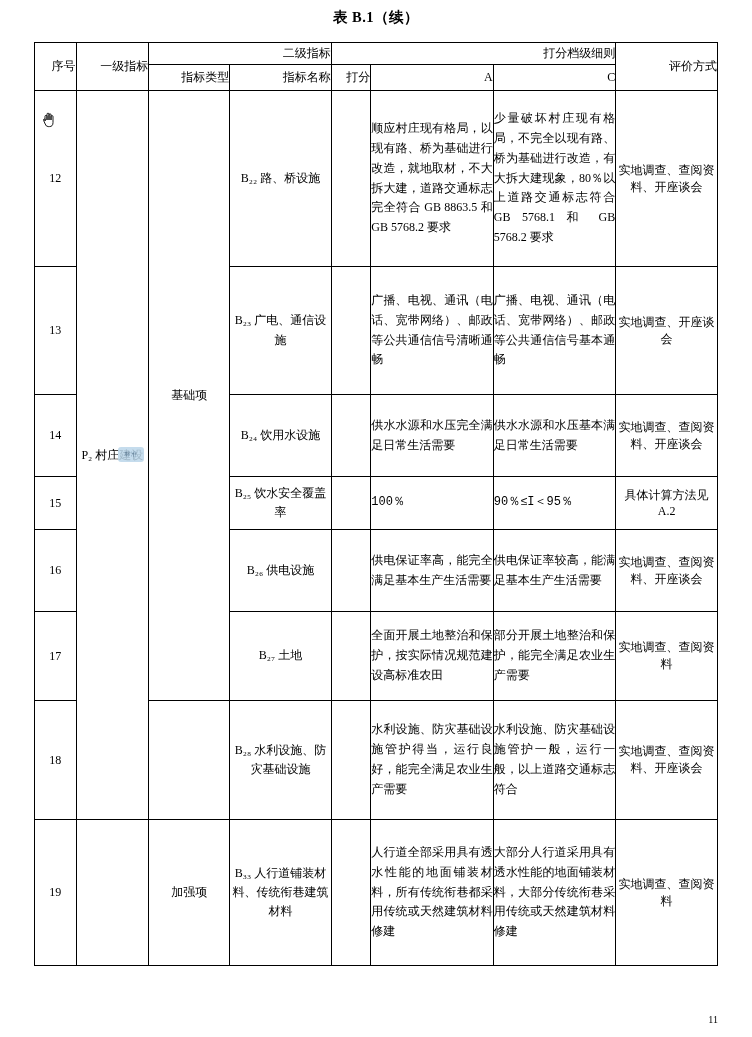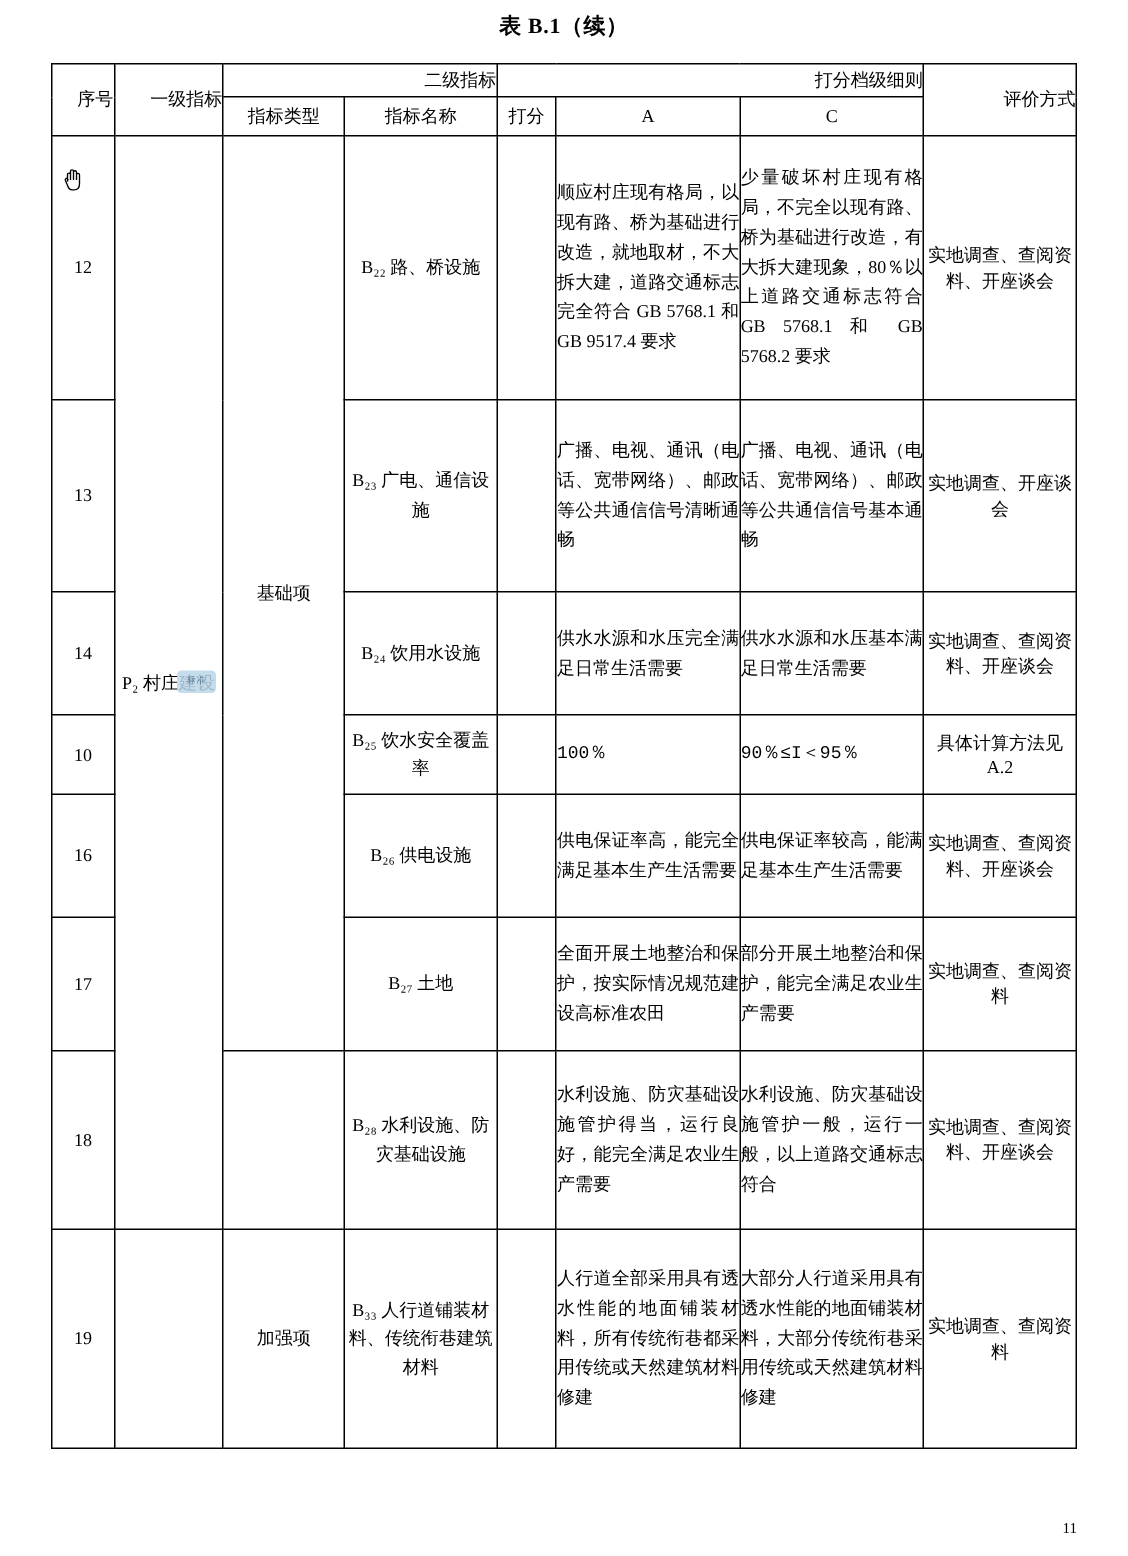--- a/index.html
+++ b/index.html
@@ -45,21 +45,21 @@
     font-size: 12px;
     padding: 0;
   }
   .hdr {
     text-align: right;
     font-size: 12.5px;
     height: 21px;
     line-height: 21px;
   }
   .hdr2 {
-    text-align: center;
+    text-align: right;
     font-size: 12.5px;
     height: 25px;
     line-height: 25px;
   }
   .cell-center {
     text-align: center;
     font-size: 12.5px;
   }
   .cell-text {
     font-size: 12.5px;
@@ -152,21 +152,21 @@
       </tr>
     </thead>
     <tbody>
 
       <tr>
         <td class="num" style="height:175px">12</td>
         <td class="vert-label" rowspan="7">P₂ 村庄建设</td>
         <td class="cell-center" rowspan="6">基础项</td>
         <td class="idx">B₂₂ 路、桥设施</td>
         <td class="cell-center"></td>
-        <td class="cell-text">顺应村庄现有格局，以现有路、桥为基础进行改造，就地取材，不大拆大建，道路交通标志完全符合 GB 5768.1 和 GB 9517.4 要求</td>
+        <td class="cell-text">顺应村庄现有格局，以现有路、桥为基础进行改造，就地取材，不大拆大建，道路交通标志完全符合 GB 8863.5 和 GB 5768.2 要求</td>
         <td class="cell-text">少量破坏村庄现有格局，不完全以现有路、桥为基础进行改造，有大拆大建现象，80％以上道路交通标志符合 GB 5768.1 和 GB 5768.2 要求</td>
         <td class="cell-center">实地调查、查阅资料、开座谈会</td>
       </tr>
 
       <tr>
         <td class="num" style="height:127px">13</td>
         <td class="idx">B₂₃ 广电、通信设施</td>
         <td class="cell-center"></td>
         <td class="cell-text">广播、电视、通讯（电话、宽带网络）、邮政等公共通信信号清晰通畅</td>
         <td class="cell-text">广播、电视、通讯（电话、宽带网络）、邮政等公共通信信号基本通畅</td>
@@ -176,21 +176,21 @@
       <tr>
         <td class="num" style="height:81px">14</td>
         <td class="idx">B₂₄ 饮用水设施</td>
         <td class="cell-center"></td>
         <td class="cell-text">供水水源和水压完全满足日常生活需要</td>
         <td class="cell-text">供水水源和水压基本满足日常生活需要</td>
         <td class="cell-center">实地调查、查阅资料、开座谈会</td>
       </tr>
 
       <tr>
-        <td class="num" style="height:52px">10</td>
+        <td class="num" style="height:52px">15</td>
         <td class="idx">B₂₅ 饮水安全覆盖率</td>
         <td class="cell-center"></td>
         <td class="cell-text lead">100％</td>
         <td class="cell-text lead">90％≤I＜95％</td>
         <td class="cell-center">具体计算方法见 A.2</td>
       </tr>
 
       <tr>
         <td class="num" style="height:81px">16</td>
         <td class="idx">B₂₆ 供电设施</td>

